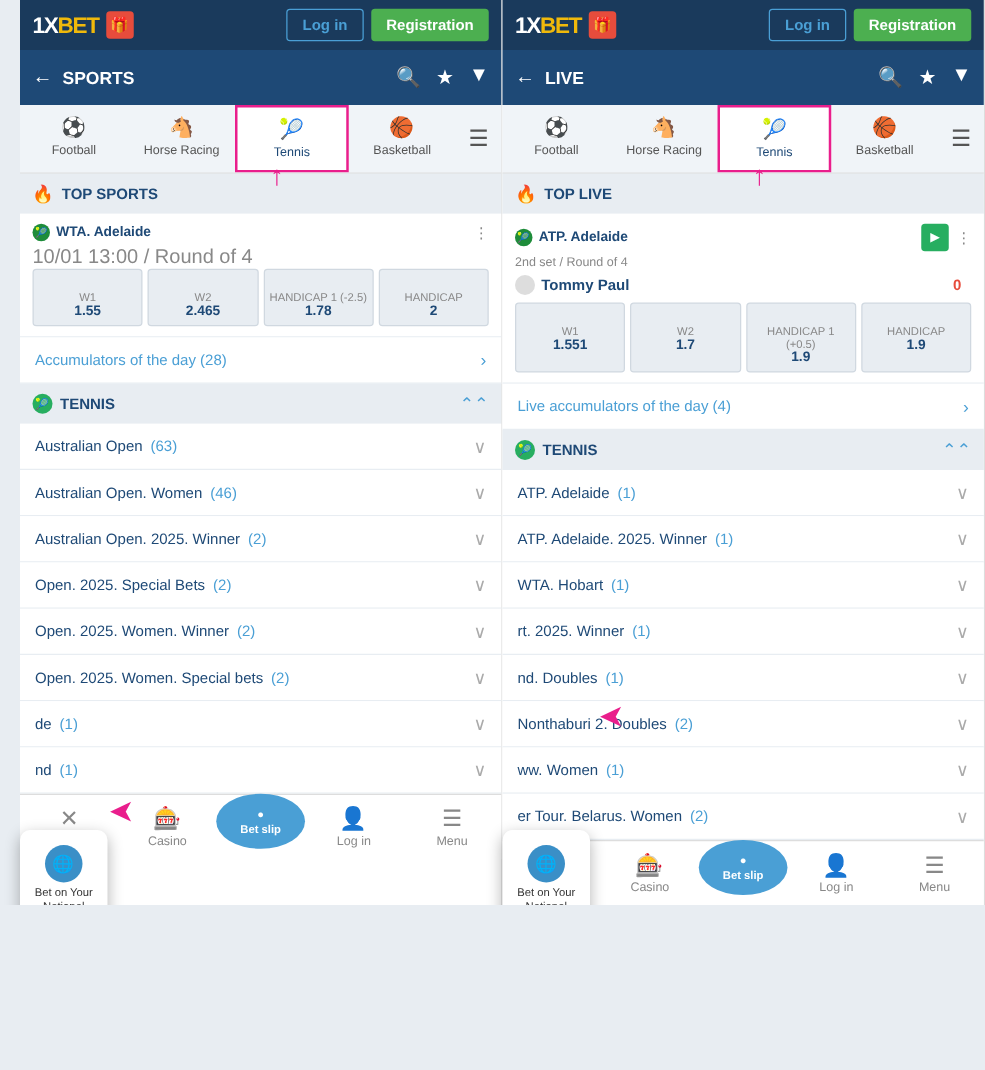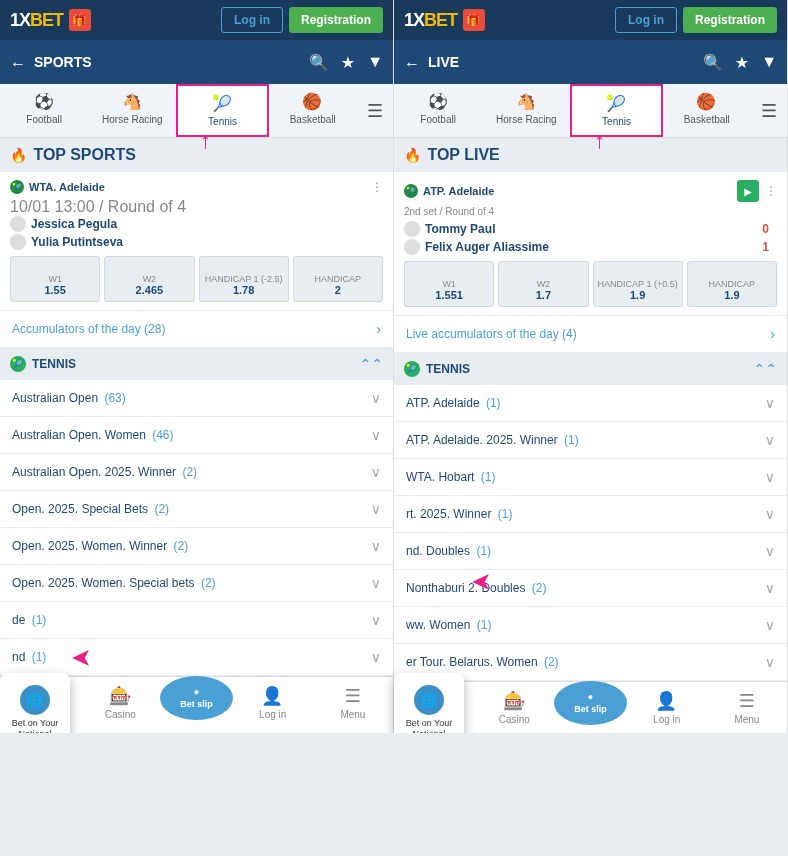--- a/index.html
+++ b/index.html
@@ -27,21 +27,21 @@
 
     
     .sport-tabs { display: flex; background: #f0f4f8; border-bottom: 1px solid #ddd; overflow: hidden; }
     .sport-tab { flex: 1; display: flex; flex-direction: column; align-items: center; padding: 8px 4px; cursor: pointer; font-size: 10px; color: #555; gap: 3px; border-bottom: 2px solid transparent; }
     .sport-tab.active { border: 2px solid #e91e8c; background: #fff; color: #1e4976; }
     .sport-tab-icon { font-size: 16px; }
     .sport-tab-more { display: flex; align-items: center; justify-content: center; padding: 8px 10px; cursor: pointer; color: #555; font-size: 18px; }
 
     
     .section-header { background: #e8edf2; padding: 8px 10px; display: flex; align-items: center; gap: 6px; }
-    .section-title { font-weight: bold; font-size: 16px; color: #1e4976; text-transform: uppercase; }
+    .section-title { font-weight: bold; font-size: 12px; color: #1e4976; text-transform: uppercase; }
     .fire-icon { color: #ff6b00; font-size: 14px; }
 
     
     .match-card { background: #fff; border-bottom: 1px solid #e8edf2; padding: 8px 10px; }
     .match-header { display: flex; align-items: center; justify-content: space-between; margin-bottom: 4px; }
     .match-league { display: flex; align-items: center; gap: 5px; font-size: 11px; color: #1e4976; font-weight: bold; }
     .league-icon { width: 14px; height: 14px; background: #1e8c3a; border-radius: 50%; display: flex; align-items: center; justify-content: center; color: #fff; font-size: 8px; }
     .match-time { font-size: 16px; color: #888; }
     .match-more { color: #888; cursor: pointer; }
     .match-players { margin-bottom: 6px; }
@@ -86,21 +86,21 @@
     .popup-icon.live-green { background: #27ae60; }
     .popup-icon.sports-blue { background: #1e4976; }
     .panels-container { position: relative; }
     .match-set { font-size: 10px; color: #888; margin-bottom: 4px; }
 
     .tennis-icon { width: 16px; height: 16px; background: #27ae60; border-radius: 50%; display: inline-flex; align-items: center; justify-content: center; color: #fff; font-size: 9px; }
   </style>
 </head>
 <body>
 
-<div class="panels-container" style="position:relative;">
+<div class="panels-container" style="position:relative;padding-left:16px;">
 
   <div class="panel" style="position:relative;">
 
     <div class="top-header">
       <div class="brand">
         <div class="brand-logo"><span>1X</span>BET</div>
         <div class="gift-icon">🎁</div>
       </div>
       <div class="header-btns">
         <button class="btn-login">Log in</button>
@@ -145,30 +145,20 @@
 
     <div class="match-card">
       <div class="match-header">
         <div class="match-league">
           <div class="league-icon">🎾</div>
           <span>WTA. Adelaide</span>
         </div>
         <span class="match-more">⋮</span>
       </div>
       <div class="match-time">10/01 13:00 / Round of 4</div>
-      <div class="match-players">
-        <div class="player">
-          <div class="player-avatar"></div>
-          <span>Jessica Pegula</span>
-        </div>
-        <div class="player">
-          <div class="player-avatar"></div>
-          <span>Yulia Putintseva</span>
-        </div>
-      </div>
       <div class="match-odds">
         <div class="odds-btn">
           <span class="odds-label">W1</span>
           <span class="odds-value">1.55</span>
         </div>
         <div class="odds-btn">
           <span class="odds-label">W2</span>
           <span class="odds-value">2.465</span>
         </div>
         <div class="odds-btn">
@@ -334,25 +324,20 @@
           <span class="match-more">⋮</span>
         </div>
       </div>
       <div class="match-set">2nd set / Round of 4</div>
       <div class="match-players">
         <div class="player">
           <div class="player-avatar"></div>
           <span>Tommy Paul</span>
           <span class="score">0</span>
         </div>
-        <div class="player">
-          <div class="player-avatar"></div>
-          <span>Felix Auger Aliassime</span>
-          <span class="score">1</span>
-        </div>
       </div>
       <div class="match-odds">
         <div class="odds-btn">
           <span class="odds-label">W1</span>
           <span class="odds-value">1.551</span>
         </div>
         <div class="odds-btn">
           <span class="odds-label">W2</span>
           <span class="odds-value">1.7</span>
         </div>

